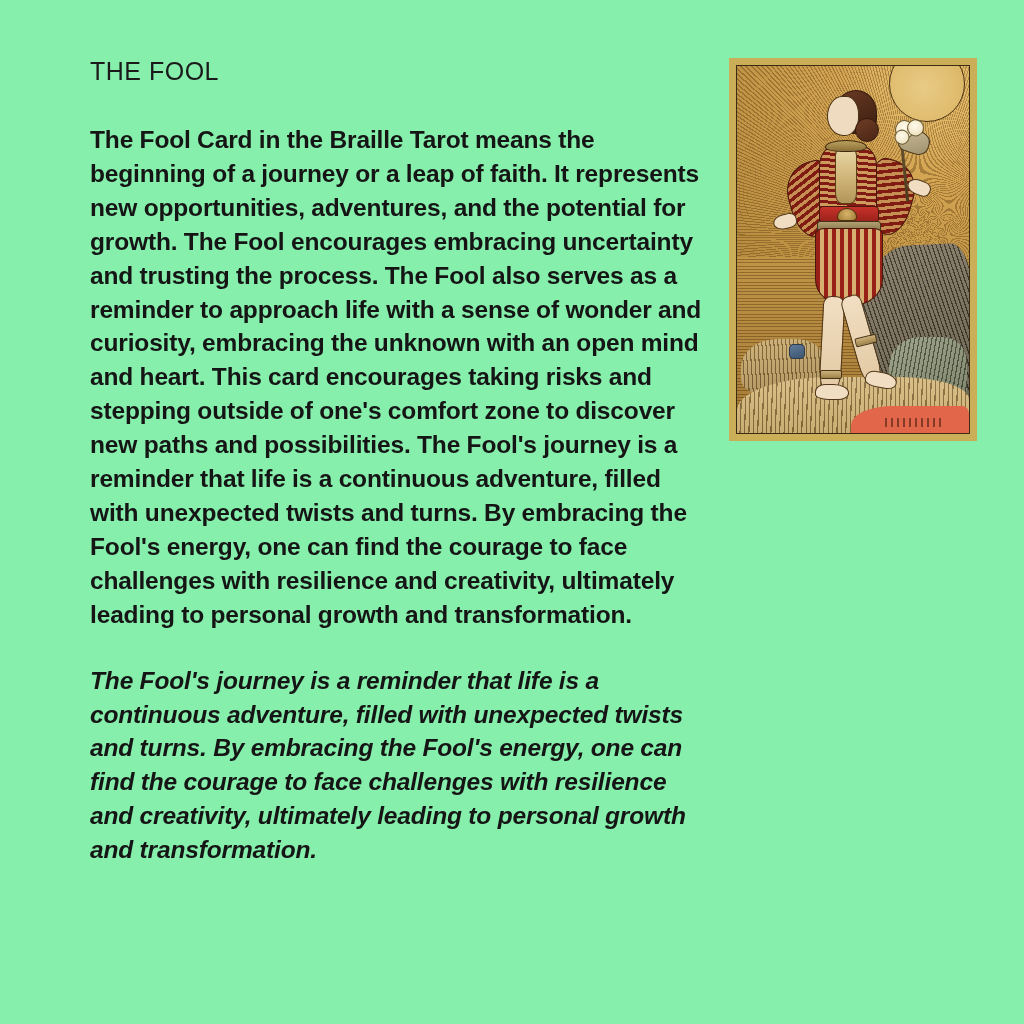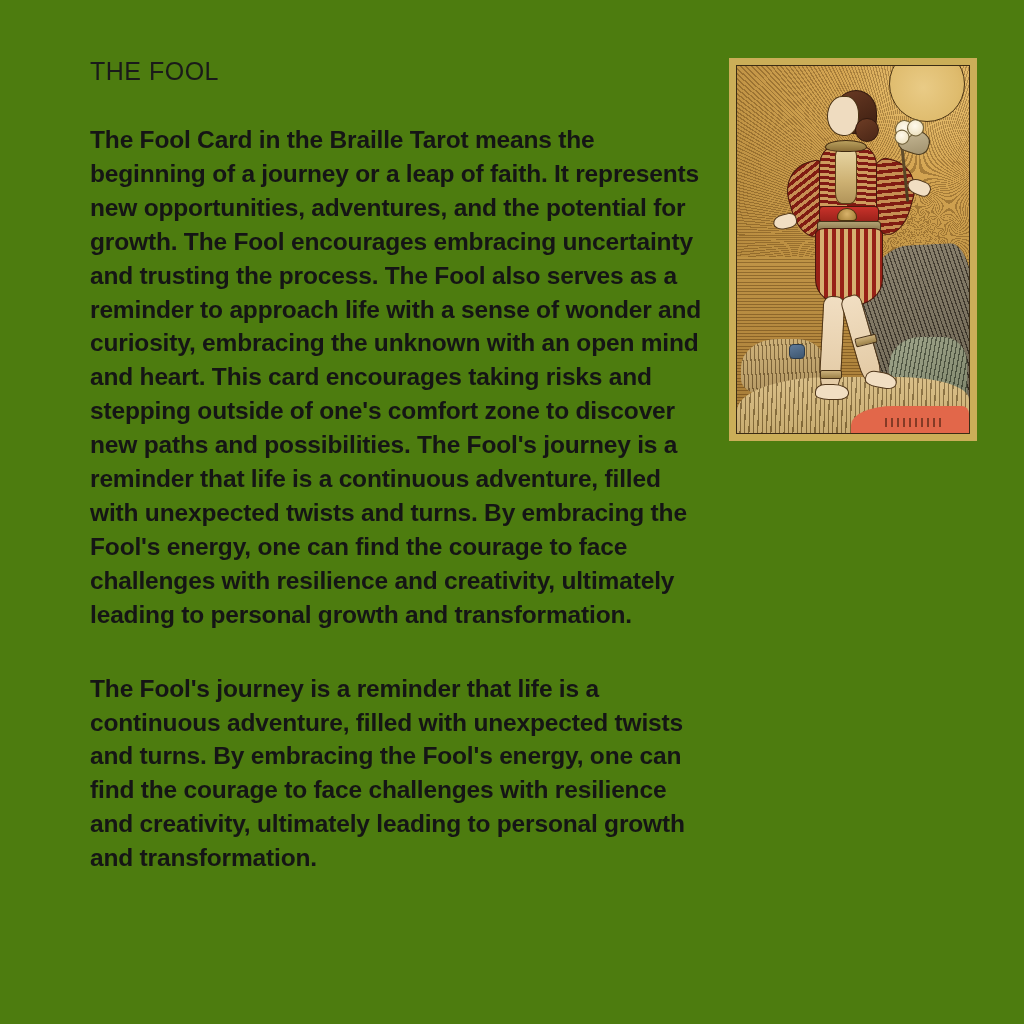--- a/index.html
+++ b/index.html
@@ -12,21 +12,21 @@
     height: 1024px;
     position: relative;
     overflow: hidden;
     font-family: "Liberation Sans", sans-serif;
     -webkit-font-smoothing: antialiased;
   }
 
   #page {
     position: absolute;
     inset: 0;
-    background: #4d7c0f;
+    background: #86efac;
   }
 
   
   #text-column {
     position: absolute;
     left: 90px;
     top: 56px;
     width: 612px;
   }
 
@@ -45,21 +45,22 @@
     font-weight: 600;
     color: #151515;
     line-height: 33.9px;
     margin: 0;
     letter-spacing: -0.15px;
     word-spacing: -0.2px;
     font-family: "Liberation Sans", sans-serif;
   }
 
   #paragraph-2 {
-    margin-top: 40px;
+    margin-top: 32px;
+    font-style: italic;
   }
 
   
   #tarot-card {
     position: absolute;
     left: 729px;
     top: 58px;
     width: 248px;
     height: 383px;
     box-sizing: border-box;

